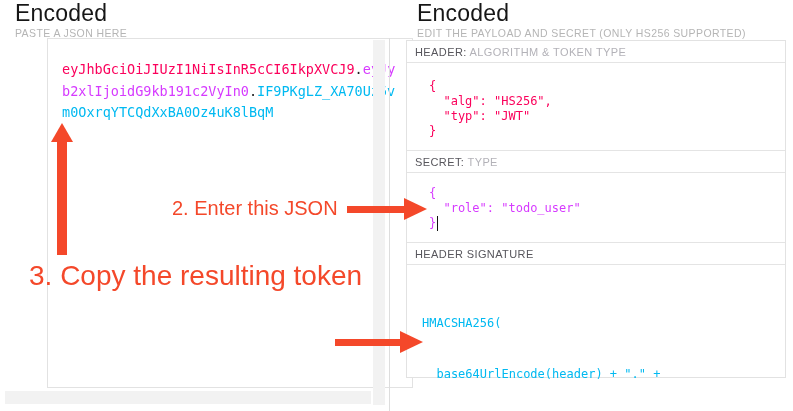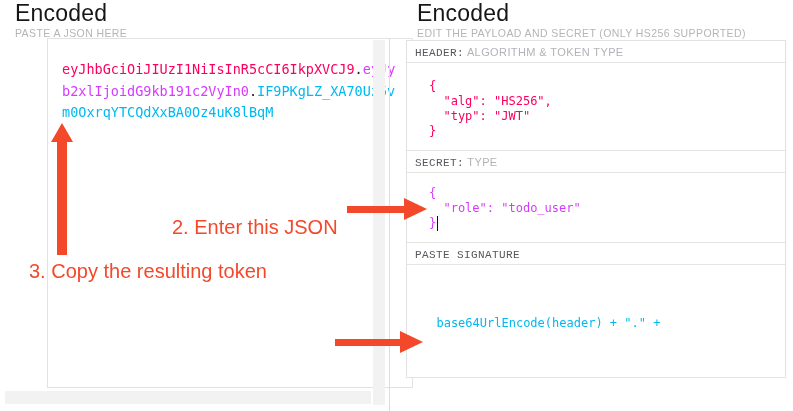--- a/index.html
+++ b/index.html
@@ -25,35 +25,35 @@
   
   .vtrack{position:absolute;left:373px;top:40px;width:12px;height:365px;background:#f2f2f2;}
   .htrack{position:absolute;left:5px;top:391px;width:366px;height:13px;background:#f2f2f2;}
   .divider{position:absolute;left:389px;top:38px;width:1px;height:373px;background:#ddd;}
 
   
   .decoded-box{position:absolute;left:406px;top:40px;width:380px;height:338px;
                background:#fff;border:1px solid #e2e2e2;box-sizing:border-box;}
   .sec-label{height:22px;box-sizing:border-box;border-bottom:1px solid #e4e4e4;
              padding:5px 8px 0 8px;font-size:11px;letter-spacing:0.4px;white-space:nowrap;}
-  .sec-label .lab1{color:#57565c;font-family:Liberation Mono, monospace;}
+  .sec-label .lab1{color:#57565c;}
   .sec-label .lab2{color:#b3b2b8;}
   .code{font-family:"DejaVu Sans Mono",monospace;font-size:12px;line-height:15px;white-space:pre;}
   .sec-header{height:88px;box-sizing:border-box;border-bottom:1px solid #e4e4e4;
               padding:16px 0 0 22px;color:var(--token-header);}
   .sec-payload{position:relative;height:70px;box-sizing:border-box;border-bottom:1px solid #e4e4e4;
                padding:13px 0 0 22px;color:var(--token-payload);}
   .caret{position:absolute;left:30px;top:43px;width:1px;height:15px;background:#111;}
   .sec-signature{height:114px;box-sizing:border-box;padding:16px 0 0 15px;
                  color:var(--token-signature);line-height:17px;}
 
   
   .ann-text{position:absolute;color:var(--annotation);white-space:nowrap;}
-  .ann-20{font-size:20px;margin-top:19px;}
-  .ann-21{font-size:20px;text-align:center;}
+  .ann-20{font-size:20px;}
+  .ann-21{font-size:28px;text-align:center;}
   .shaft{position:absolute;background:var(--annotation);}
   .head-up{position:absolute;width:0;height:0;
            border-left:11px solid transparent;border-right:11px solid transparent;
            border-bottom:19px solid var(--annotation);}
   .head-right{position:absolute;width:0;height:0;
               border-top:11px solid transparent;border-bottom:11px solid transparent;
               border-left:23px solid var(--annotation);}
 </style>
 </head>
 <body>
@@ -89,23 +89,24 @@
 
     <div class="sec-label">
       <span class="lab1">SECRET:</span>
       <span class="lab2">TYPE</span>
     </div>
     <div class="sec-payload code"><span>{
   "role": "todo_user"
 }</span><span class="caret"></span></div>
 
     <div class="sec-label">
-      <span class="lab1">PASTE SIGNATURE</span>
+      <span class="lab1">HEADER SIGNATURE</span>
     </div>
     <div class="sec-signature code">
+      <div>HMACSHA256(</div>
       <div>  base64UrlEncode(header) + "." +</div>
       
       
       
     </div>
   </div>
 
   <div class="ann-text ann-20" style="left:172px;top:197px;">2. Enter this JSON</div>
   <div class="shaft" style="left:347px;top:206px;width:58px;height:7px;"></div>
   <div class="head-right" style="left:404px;top:198px;"></div>

